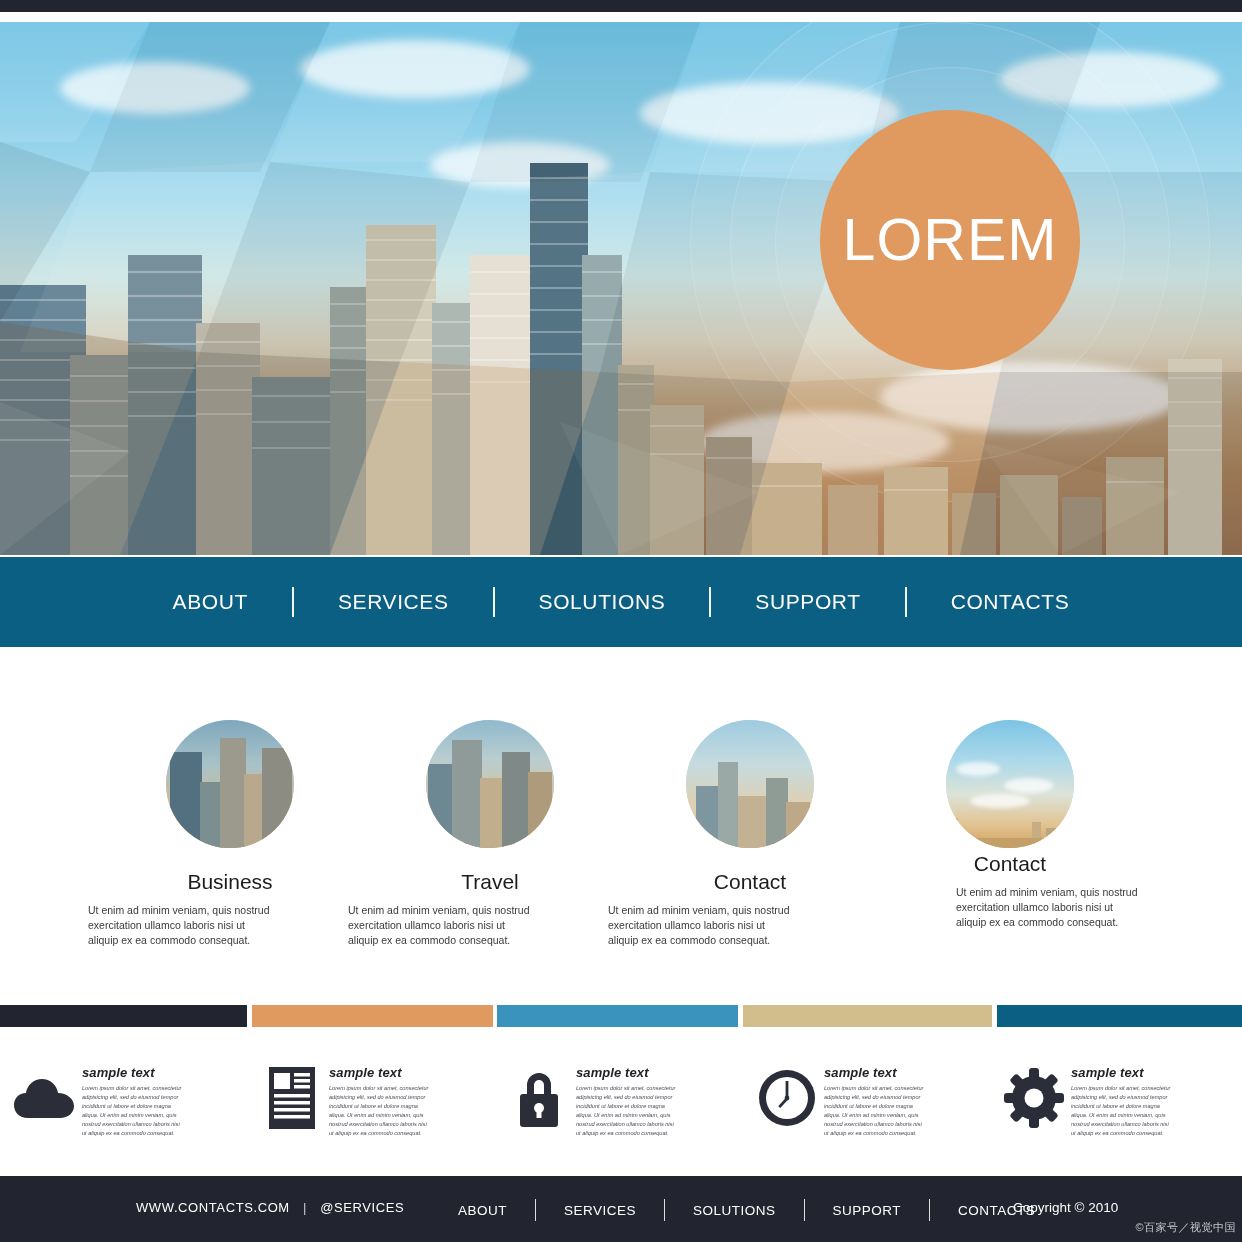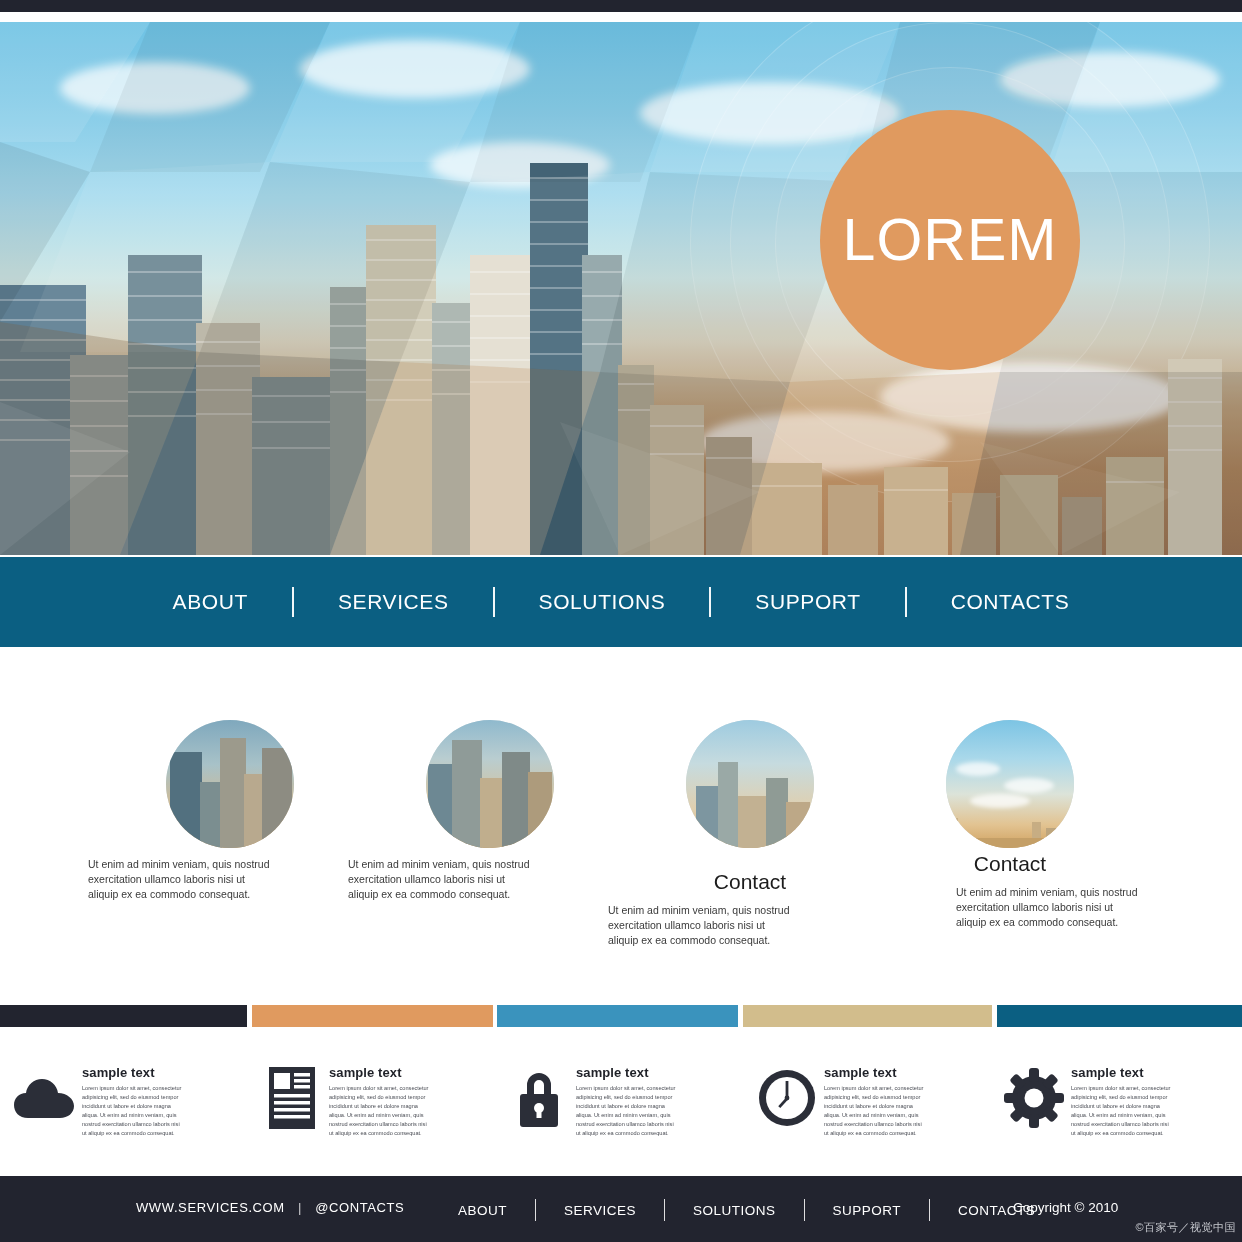--- a/index.html
+++ b/index.html
@@ -88,21 +88,21 @@
 
   
   .bars { position:absolute; left:0; top:1005px; width:1242px; height:22px; }
   .bar { position:absolute; top:0; height:22px; }
 
   
   .iconrow { position:absolute; left:0; top:1055px; width:1242px; height:100px; }
   .icell { position:absolute; top:0; width:242px; height:100px; display:flex; align-items:flex-start; }
   .icell .ic { width:74px; height:86px; display:flex; align-items:center; justify-content:center; flex:0 0 74px; }
   .icell .ic svg { display:block; }
-  .icell .tx { padding-top:10px; }
+  .icell .tx { padding-top:10px;font-style:italic; }
   .icell .tx h4 { font-size:13px; font-weight:700; color:#1f2128; letter-spacing:.1px; }
   .icell .tx p { font-size:5.6px; line-height:1.62; color:#4a4d55; margin-top:4px; width:102px; }
 
   
   .footer { position:absolute; left:0; top:1176px; width:1242px; height:66px; background:#22242f; }
   .f-left { position:absolute; left:136px; top:24px; color:#fff; font-size:13px; letter-spacing:.6px; white-space:nowrap;}
   .f-left .pipe { opacity:.75; margin:0 9px; }
   .f-nav { position:absolute; left:430px; top:23px; display:flex; align-items:center; }
   .f-nav a { color:#fff; text-decoration:none; font-size:13.5px; letter-spacing:.5px; padding:0 28px; white-space:nowrap; }
   .f-nav .sep { width:1px; height:22px; background:#fff; opacity:.85; }
@@ -306,32 +306,34 @@
 
     <div class="feat left-txt" style="left:80px; top:20px;">
       <div class="circ">
         <div class="sky" style="background:linear-gradient(to bottom,#7fa8bd 0%,#a8c2c8 35%,#d3b98f 70%,#c79a62 100%);"></div>
         <div class="bl" style="left:4px;  width:32px; height:96px; background:#52707f;"></div>
         <div class="bl" style="left:34px; width:22px; height:66px; background:#7b8e90;"></div>
         <div class="bl" style="left:54px; width:26px; height:110px;background:#9c9a8c;"></div>
         <div class="bl" style="left:78px; width:20px; height:74px; background:#b8a98e;"></div>
         <div class="bl" style="left:96px; width:30px; height:100px;background:#8d8c82;"></div>
       </div>
+      <h3>Business</h3>
       <p>Ut enim ad minim veniam, quis nostrud exercitation ullamco laboris nisi ut aliquip ex ea commodo consequat.</p>
     </div>
 
     <div class="feat left-txt" style="left:340px; top:20px;">
       <div class="circ">
         <div class="sky" style="background:linear-gradient(to bottom,#8fb9cd 0%,#b9cdd0 30%,#d9c196 68%,#c1904f 100%);"></div>
         <div class="bl" style="left:2px;  width:26px; height:84px; background:#6d8893;"></div>
         <div class="bl" style="left:26px; width:30px; height:108px;background:#8f9b98;"></div>
         <div class="bl" style="left:54px; width:24px; height:70px; background:#c0ae8d;"></div>
         <div class="bl" style="left:76px; width:28px; height:96px; background:#7f8a88;"></div>
         <div class="bl" style="left:102px;width:24px; height:76px; background:#ad9b7c;"></div>
       </div>
+      <h3>Travel</h3>
       <p>Ut enim ad minim veniam, quis nostrud exercitation ullamco laboris nisi ut aliquip ex ea commodo consequat.</p>
     </div>
 
     <div class="feat left-txt" style="left:600px; top:20px;">
       <div class="circ">
         <div class="sky" style="background:linear-gradient(to bottom,#9ecbe0 0%,#c6dbdf 34%,#e0cfae 70%,#c9a36c 100%);"></div>
         <div class="bl" style="left:10px; width:24px; height:62px; background:#7d96a0;"></div>
         <div class="bl" style="left:32px; width:20px; height:86px; background:#9aa9a6;"></div>
         <div class="bl" style="left:52px; width:28px; height:52px; background:#c2b192;"></div>
         <div class="bl" style="left:80px; width:22px; height:70px; background:#8f9b95;"></div>
@@ -451,23 +453,23 @@
       <div class="tx">
         <h4>sample text</h4>
         <p>Lorem ipsum dolor sit amet, consectetur adipisicing elit, sed do eiusmod tempor incididunt ut labore et dolore magna aliqua. Ut enim ad minim veniam, quis nostrud exercitation ullamco laboris nisi ut aliquip ex ea commodo consequat.</p>
       </div>
     </div>
 
   </div>
 
   <div class="footer">
     <div class="f-left">
-      <span>WWW.SERVICES.COM</span>
+      <span>WWW.CONTACTS.COM</span>
       <span class="pipe">|</span>
-      <span>@CONTACTS</span>
+      <span>@SERVICES</span>
     </div>
 
     <div class="f-nav">
       <a href="#">ABOUT</a>
       <span class="sep"></span>
       <a href="#">SERVICES</a>
       <span class="sep"></span>
       <a href="#">SOLUTIONS</a>
       <span class="sep"></span>
       <a href="#">SUPPORT</a>

